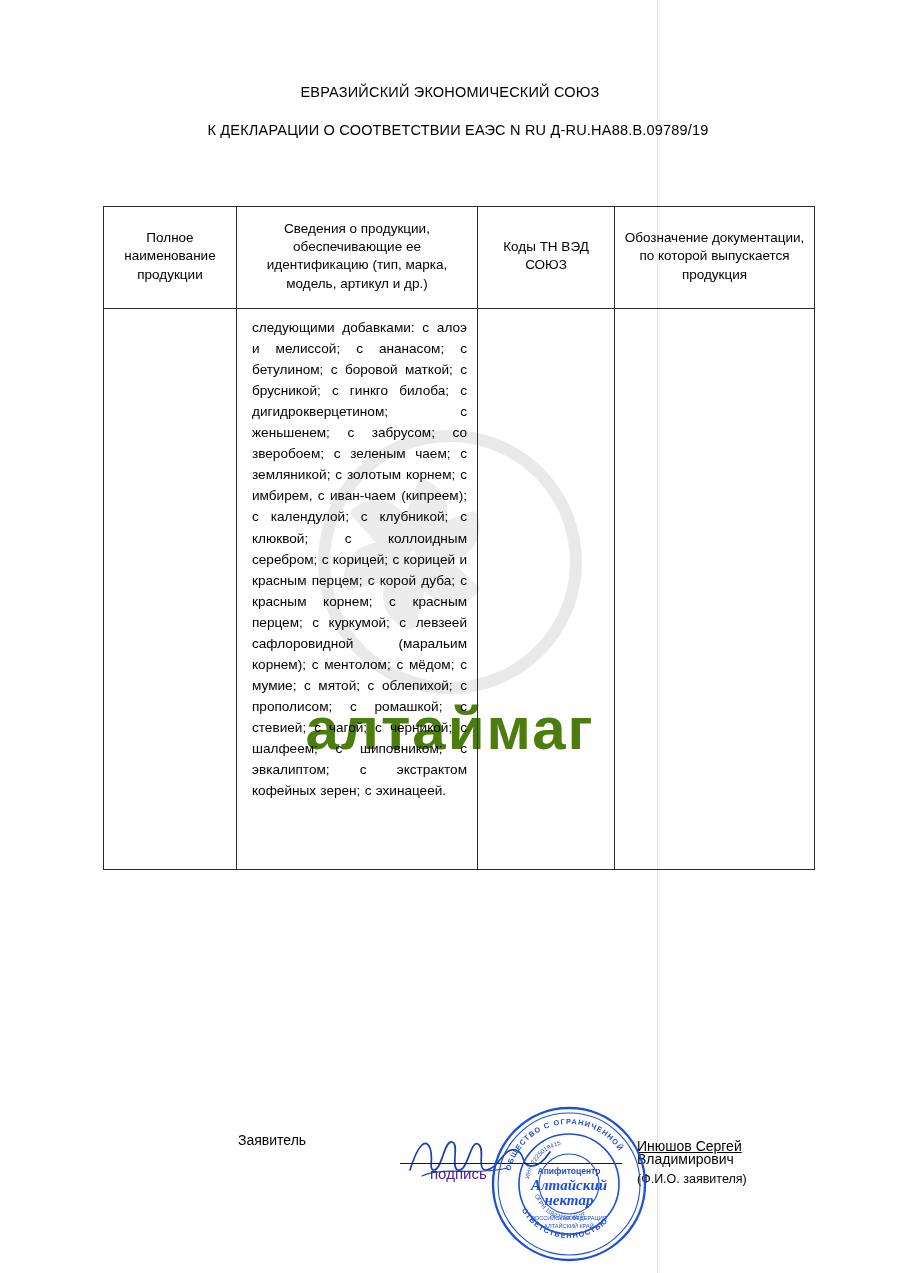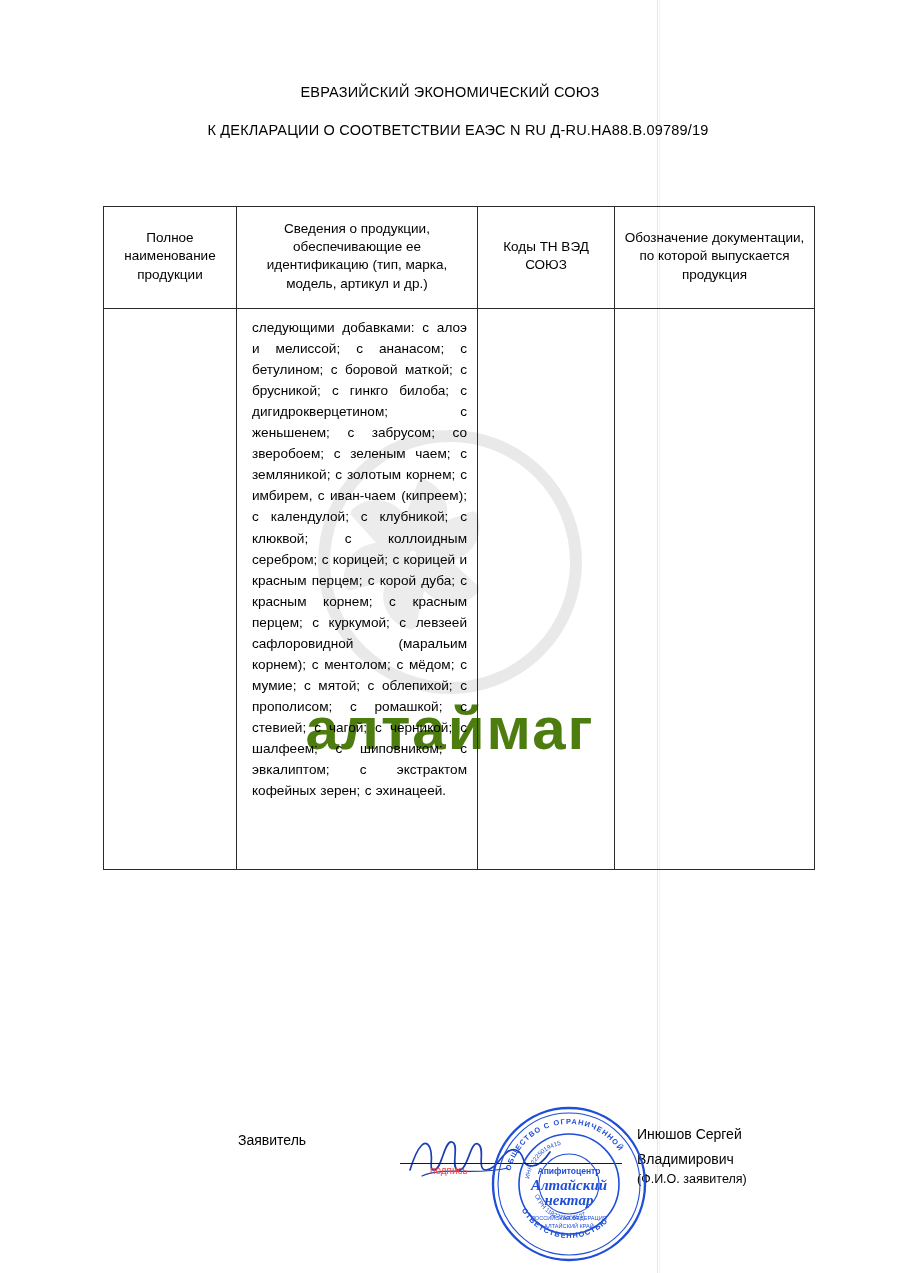--- a/index.html
+++ b/index.html
@@ -173,29 +173,30 @@
     position: absolute;
     left: 400px;
     top: 45px;
     width: 222px;
     border-top: 1px solid #1a1a1a;
   }
   .sig .sign-caption {
     position: absolute;
     left: 430px;
     top: 47px;
-    font-size: 10px;
-    color: #ef4444;
+    font-size: 15px;
+    color: #4c1d95;
   }
   .sig .name-line1 {
     position: absolute;
     left: 637px;
-    top: 8px;
+    top: 20px;
     font-size: 14px;
     white-space: nowrap;
+    text-decoration: underline;
   }
   .sig .name-line2 {
     position: absolute;
     left: 637px;
     top: 33px;
     font-size: 14px;
     white-space: nowrap;
   }
   .sig .name-caption {
     position: absolute;

